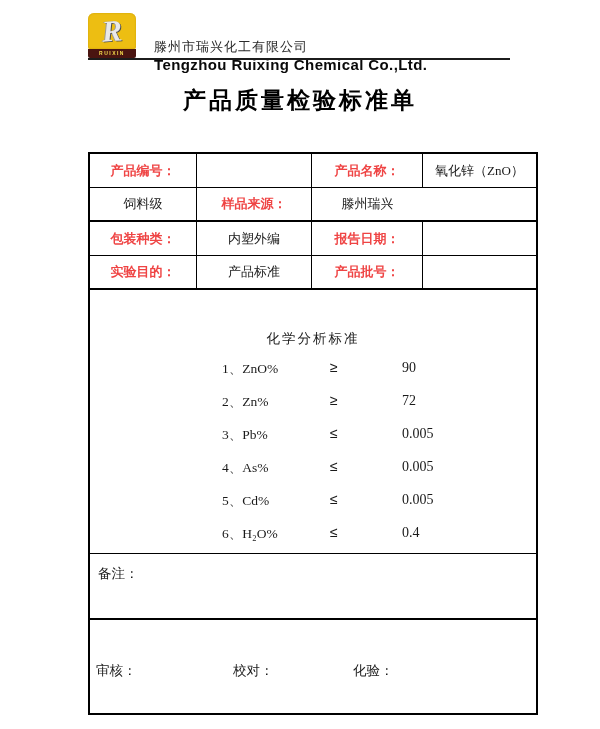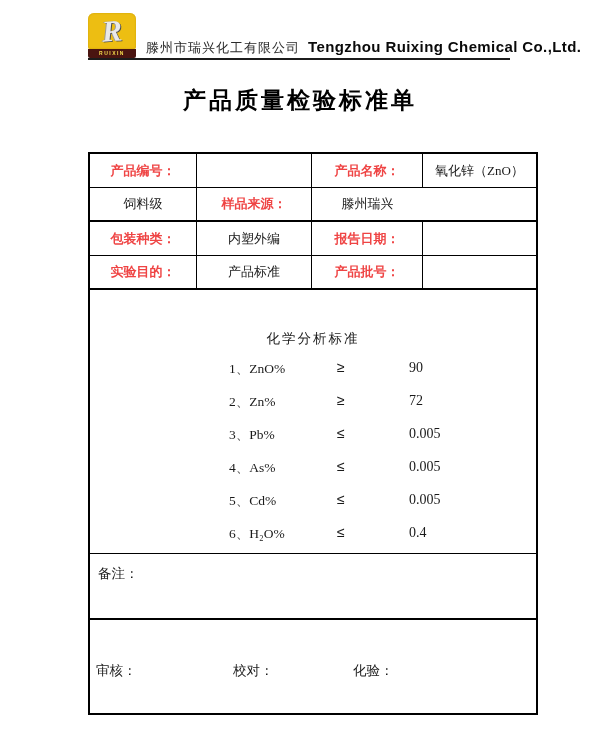--- a/index.html
+++ b/index.html
@@ -28,21 +28,21 @@
     width:48px; height:9px; background:#4A1410; margin-top:0;
     display:flex; align-items:center; justify-content:center;
     border-radius:0 0 2px 2px;
   }
   .logo-wordmark {
     font-size:5px; font-weight:bold; letter-spacing:1.5px; color:#F7DE4E;
     line-height:5px;
   }
   .company-line {
     position:absolute; left:146px; top:38px; white-space:nowrap;
-    display:flex; align-items:baseline;
+    display:flex; align-items:baseline;flex-direction:column;
   }
   .company-cn { font-size:13px; letter-spacing:1px; color:#2a2a2a;
     font-family:"Liberation Serif", serif; }
   .company-en { font-size:15px; font-weight:bold; margin-left:8px; color:#0a0a0a;
     letter-spacing:0.4px; }
   .header-rule { position:absolute; left:88px; top:58px; width:422px; height:2px;
     background:#1c1c1c; }
 
   
   .doc-title {
@@ -68,21 +68,21 @@
   .cell.lbl { font-weight:bold; color:#ef4444; }
   .cell.val { font-family:"Liberation Serif", serif; color:#1a1a1a; }
 
   
   .chem-section { position:relative; height:264px; border-bottom:1px solid #000;
     box-sizing:border-box; }
   .chem-title {
     padding-top:40px; text-align:center; font-size:13.5px; letter-spacing:2px;
     font-family:"Liberation Serif", serif; color:#1a1a1a;
   }
-  .chem-items { position:absolute; left:0; top:62px; width:100%;margin-left:7px; }
+  .chem-items { position:absolute; left:0; top:62px; width:100%; }
   .chem-item { position:relative; height:33px; }
   .chem-label { position:absolute; left:132px; top:8px; font-size:13.5px;
     font-family:"Liberation Serif", serif; color:#1a1a1a; }
   .chem-comp { position:absolute; left:240px; top:7px; font-size:14px;
     color:#1a1a1a; }
   .chem-value { position:absolute; left:312px; top:8px; font-size:14px;
     font-family:"Liberation Serif", serif; color:#1a1a1a; }
 
   
   .remarks-section { height:66px; border-bottom:2px solid #000; box-sizing:border-box;

